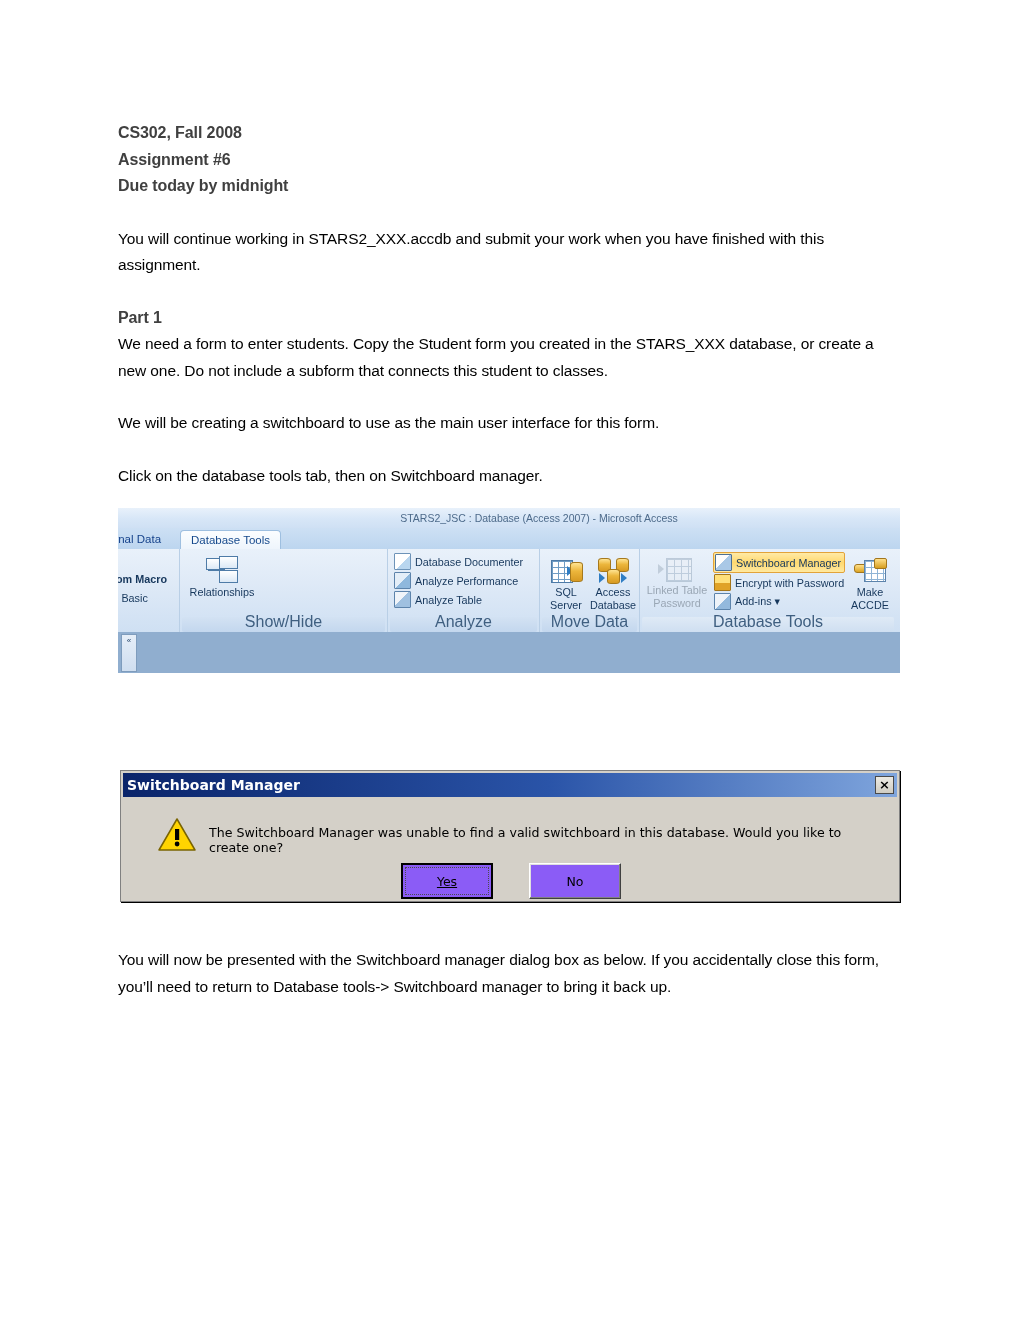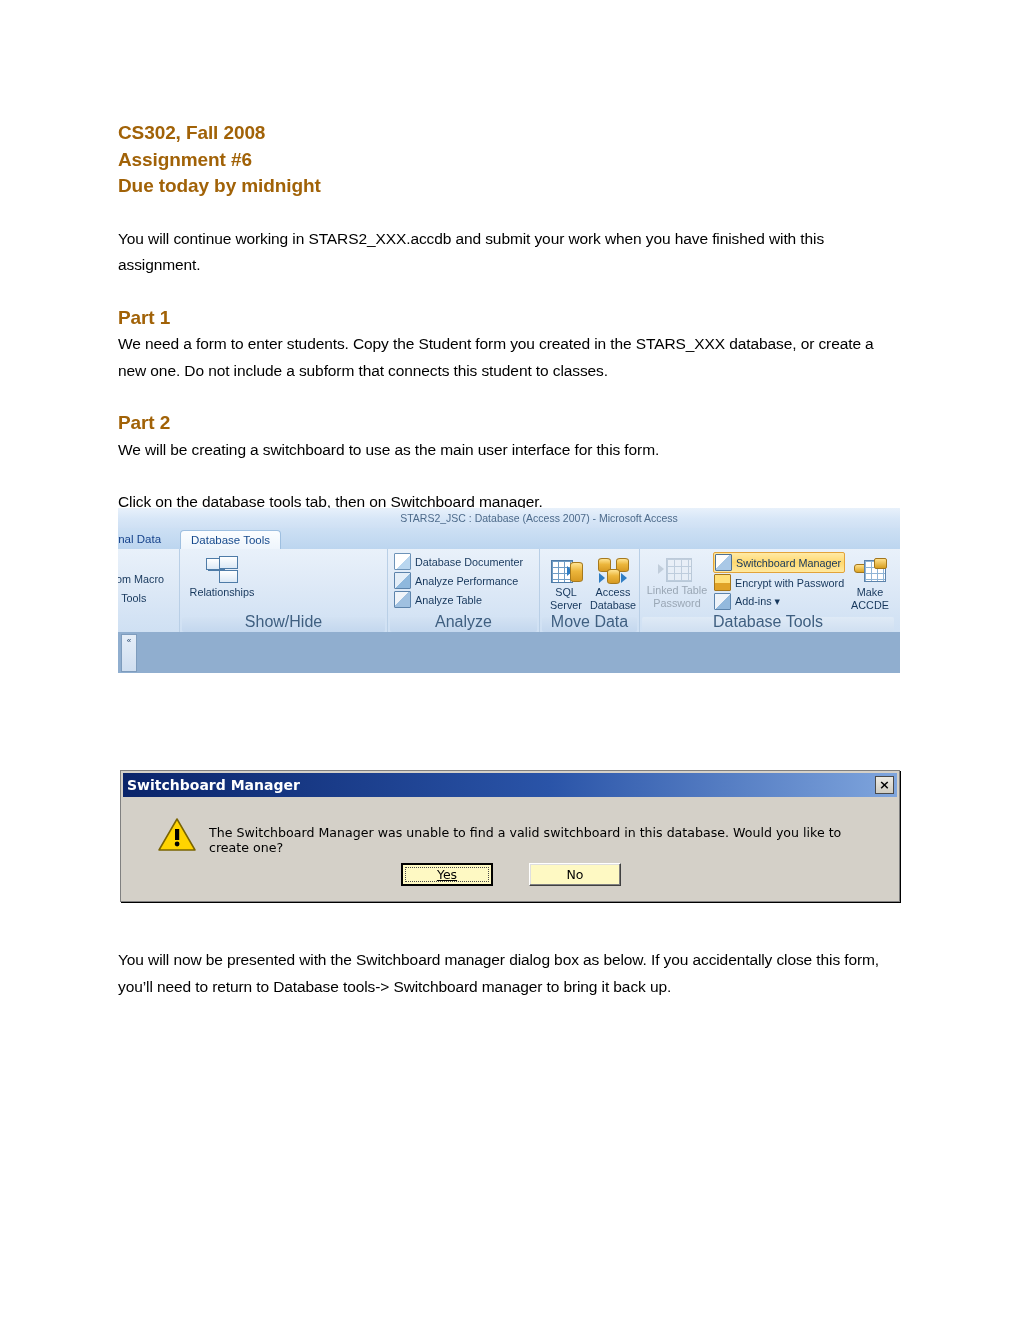--- a/index.html
+++ b/index.html
@@ -25,23 +25,23 @@
   }
 
   
   .doc-body {
     position: absolute;
     left: 118px;
     top: 120px;
     width: 784px;
   }
   .line {
-    font-size: 19px;
+    font-size: 16px;
     line-height: 26.5px;
-    color: #a16207;
+    color: #404040;
     letter-spacing: -0.1px;
   }
   .line.bold { font-weight: bold; }
   .para {
     font-size: 15.5px;
     line-height: 26.5px;
     letter-spacing: -0.1px;
   }
   .spacer-sm { height: 26px; }
 
@@ -294,22 +294,22 @@
   }
   .dlg-buttons {
     position: absolute;
     left: 0; top: 92px;
     width: 780px;
     display: flex;
     justify-content: center;
     gap: 36px;
   }
   .dlg-btn {
-    width: 92px; height: 23px;
-    background: #fef9c3;
+    width: 92px; height: 36px;
+    background: #8b5cf6;
     border: 1px solid;
     border-color: #ffffff #404040 #404040 #ffffff;
     box-shadow: inset -1px -1px 0 #808080, inset 1px 1px 0 #dfdfdf;
     font-size: 12.5px;
     color: #000;
     display: flex;
     align-items: center;
     justify-content: center;
     box-sizing: border-box;
     font-family: "DejaVu Sans", sans-serif;
@@ -334,43 +334,42 @@
   <div class="doc-body">
     <div class="line bold">CS302, Fall 2008</div>
     <div class="line bold">Assignment #6</div>
     <div class="line bold">Due today by midnight</div>
     <div class="spacer-sm"></div>
     <div class="para">You will continue working in STARS2_XXX.accdb and submit your work when you have finished with this assignment.</div>
     <div class="spacer-sm"></div>
     <div class="line bold">Part 1</div>
     <div class="para">We need a form to enter students. Copy the Student form you created in the STARS_XXX database, or create a new one. Do not include a subform that connects this student to classes.</div>
     <div class="spacer-sm"></div>
-    <div class="line bold">Part 2</div>
     <div class="para">We will be creating a switchboard to use as the main user interface for this form.</div>
     <div class="spacer-sm"></div>
     <div class="para">Click on the database tools tab, then on Switchboard manager.</div>
   </div>
 
   <div class="ribbon-shot">
 
     <div class="ribbon-titlebar">
       <div class="ribbon-title-text">STARS2_JSC : Database (Access 2007) - Microsoft Access</div>
     </div>
 
     <div class="tabstrip">
       <div class="tab inactive">ernal Data</div>
       <div class="tab active">Database Tools</div>
     </div>
 
     <div class="ribbon-body">
 
       <div class="group" style="left:0; width:62px; border-right:1px solid #b9cfe6;">
         <div class="g-items" style="left:-4px; top:20px;">
-          <div class="small-item" style="padding-left:2px;">om Macro</div>
-          <div class="small-item" style="padding-left:2px;">l Tools</div>
+          <div class="small-item" style="padding-left:2px;font-weight:bold;">om Macro</div>
+          <div class="small-item" style="padding-left:2px;">l Basic</div>
         </div>
       </div>
 
       <div class="group" style="left:62px; width:208px;">
         <div style="position:absolute; left:6px; top:4px; width:72px; text-align:center;">
           <div class="big-ic bic-rel" style="width:32px;height:28px;">
             <i style="left:0;top:2px;width:17px;height:10px;"></i>
             <i style="left:13px;top:0;width:17px;height:11px;"></i>
             <i style="left:13px;top:14px;width:17px;height:11px;"></i>
             <i style="left:2px;top:13px;width:11px;height:2px;border:none;background:#4e7ba7;"></i>

